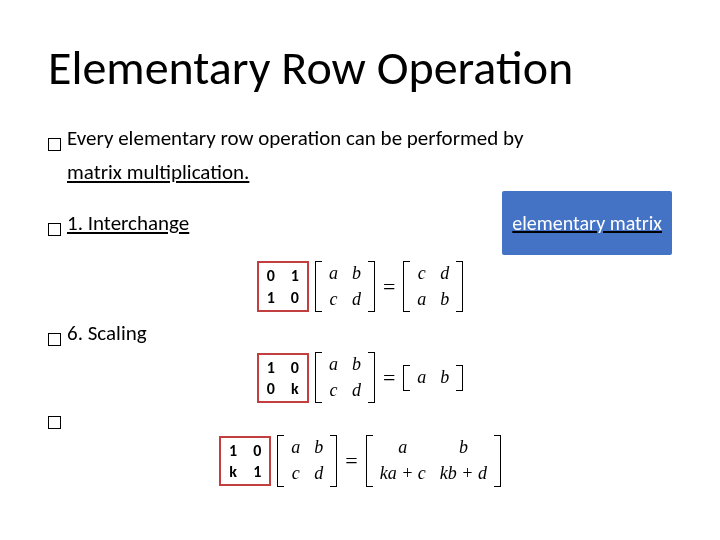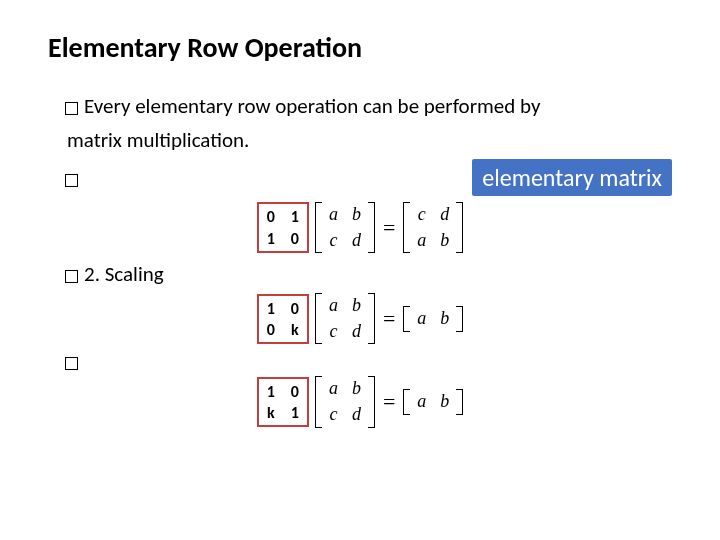--- a/index.html
+++ b/index.html
@@ -9,53 +9,54 @@
     height: 540px;
     background: #fff;
     font-family: Calibri, "Segoe UI", Arial, sans-serif;
     color: #000;
     overflow: hidden;
   }
   .slide {
     padding: 22px 48px 20px 48px;
   }
   .title {
-    font-size: 28px;
-    font-weight: 700;
-    margin: 8px 0 28px 0;
+    font-size: 48px;
+    font-weight: 400;
+    margin: 16px 0 28px 0;
   }
   .bullet-line {
     font-size: 21px;
-    margin: 4px 17px;
+    margin: 4px 0;
     display: flex;
-    align-items: center;
+    align-items: flex-end;
     gap: 4px;
   }
   .bullet-box {
     display: inline-block;
     width: 13px;
     height: 13px;
     border: 1.5px solid #000;
     margin-top: 5px;
     flex: 0 0 auto;
     margin-right: 2px;
   }
   .badge {
     display: inline-block;
     background: #4473c5;
     color: #fff;
-    padding: 4px 10px;
-    font-size: 24px;
+    padding: 20px 10px;
+    font-size: 20px;
     border-radius: 2px;
   }
   .row {
     display: flex;
     align-items: center;
     justify-content: space-between;
     margin: 2px 0 2px 0;
+    text-decoration: underline;
   }
   .eq-wrap {
     display: flex;
     justify-content: center;
     align-items: center;
     margin: 6px 0 8px 0;
     font-family: "Times New Roman", serif;
   }
   .matrix {
     display: inline-flex;
@@ -115,20 +116,21 @@
   <div class="row" style="margin-top:0;">
     <div class="bullet-line" style="margin-left:19px;">
       <span>matrix multiplication.</span>
     </div>
     <span></span>
   </div>
 
   <div class="row">
     <div class="bullet-line">
       <span class="bullet-box"></span>
+      <span>1. Interchange</span>
     </div>
     <span class="badge">elementary matrix</span>
   </div>
 
   <div class="eq-wrap">
     <span class="emph-wrap">
       <span class="matrix emph">
           <table>
             <tbody>
               <tr>
@@ -174,21 +176,21 @@
               <td>b</td>
             </tr>
           </tbody>
         </table>
         <span class="br right"></span>
       </span>
   </div>
 
   <div class="bullet-line">
     <span class="bullet-box"></span>
-    <span>2. Scaling</span>
+    <span>6. Scaling</span>
   </div>
 
   <div class="eq-wrap">
     <span class="emph-wrap">
       <span class="matrix emph">
           <table>
             <tbody>
               <tr>
                 <td>1</td>
                 <td>0</td>
@@ -273,19 +275,23 @@
       </span>
     <span class="equals">=</span>
     <span class="matrix">
         <span class="br left"></span>
         <table>
           <tbody>
             <tr>
               <td>a</td>
               <td>b</td>
             </tr>
+            <tr>
+              <td>ka + c</td>
+              <td>kb + d</td>
+            </tr>
           </tbody>
         </table>
         <span class="br right"></span>
       </span>
   </div>
 
 </div>
 
 </body></html>

